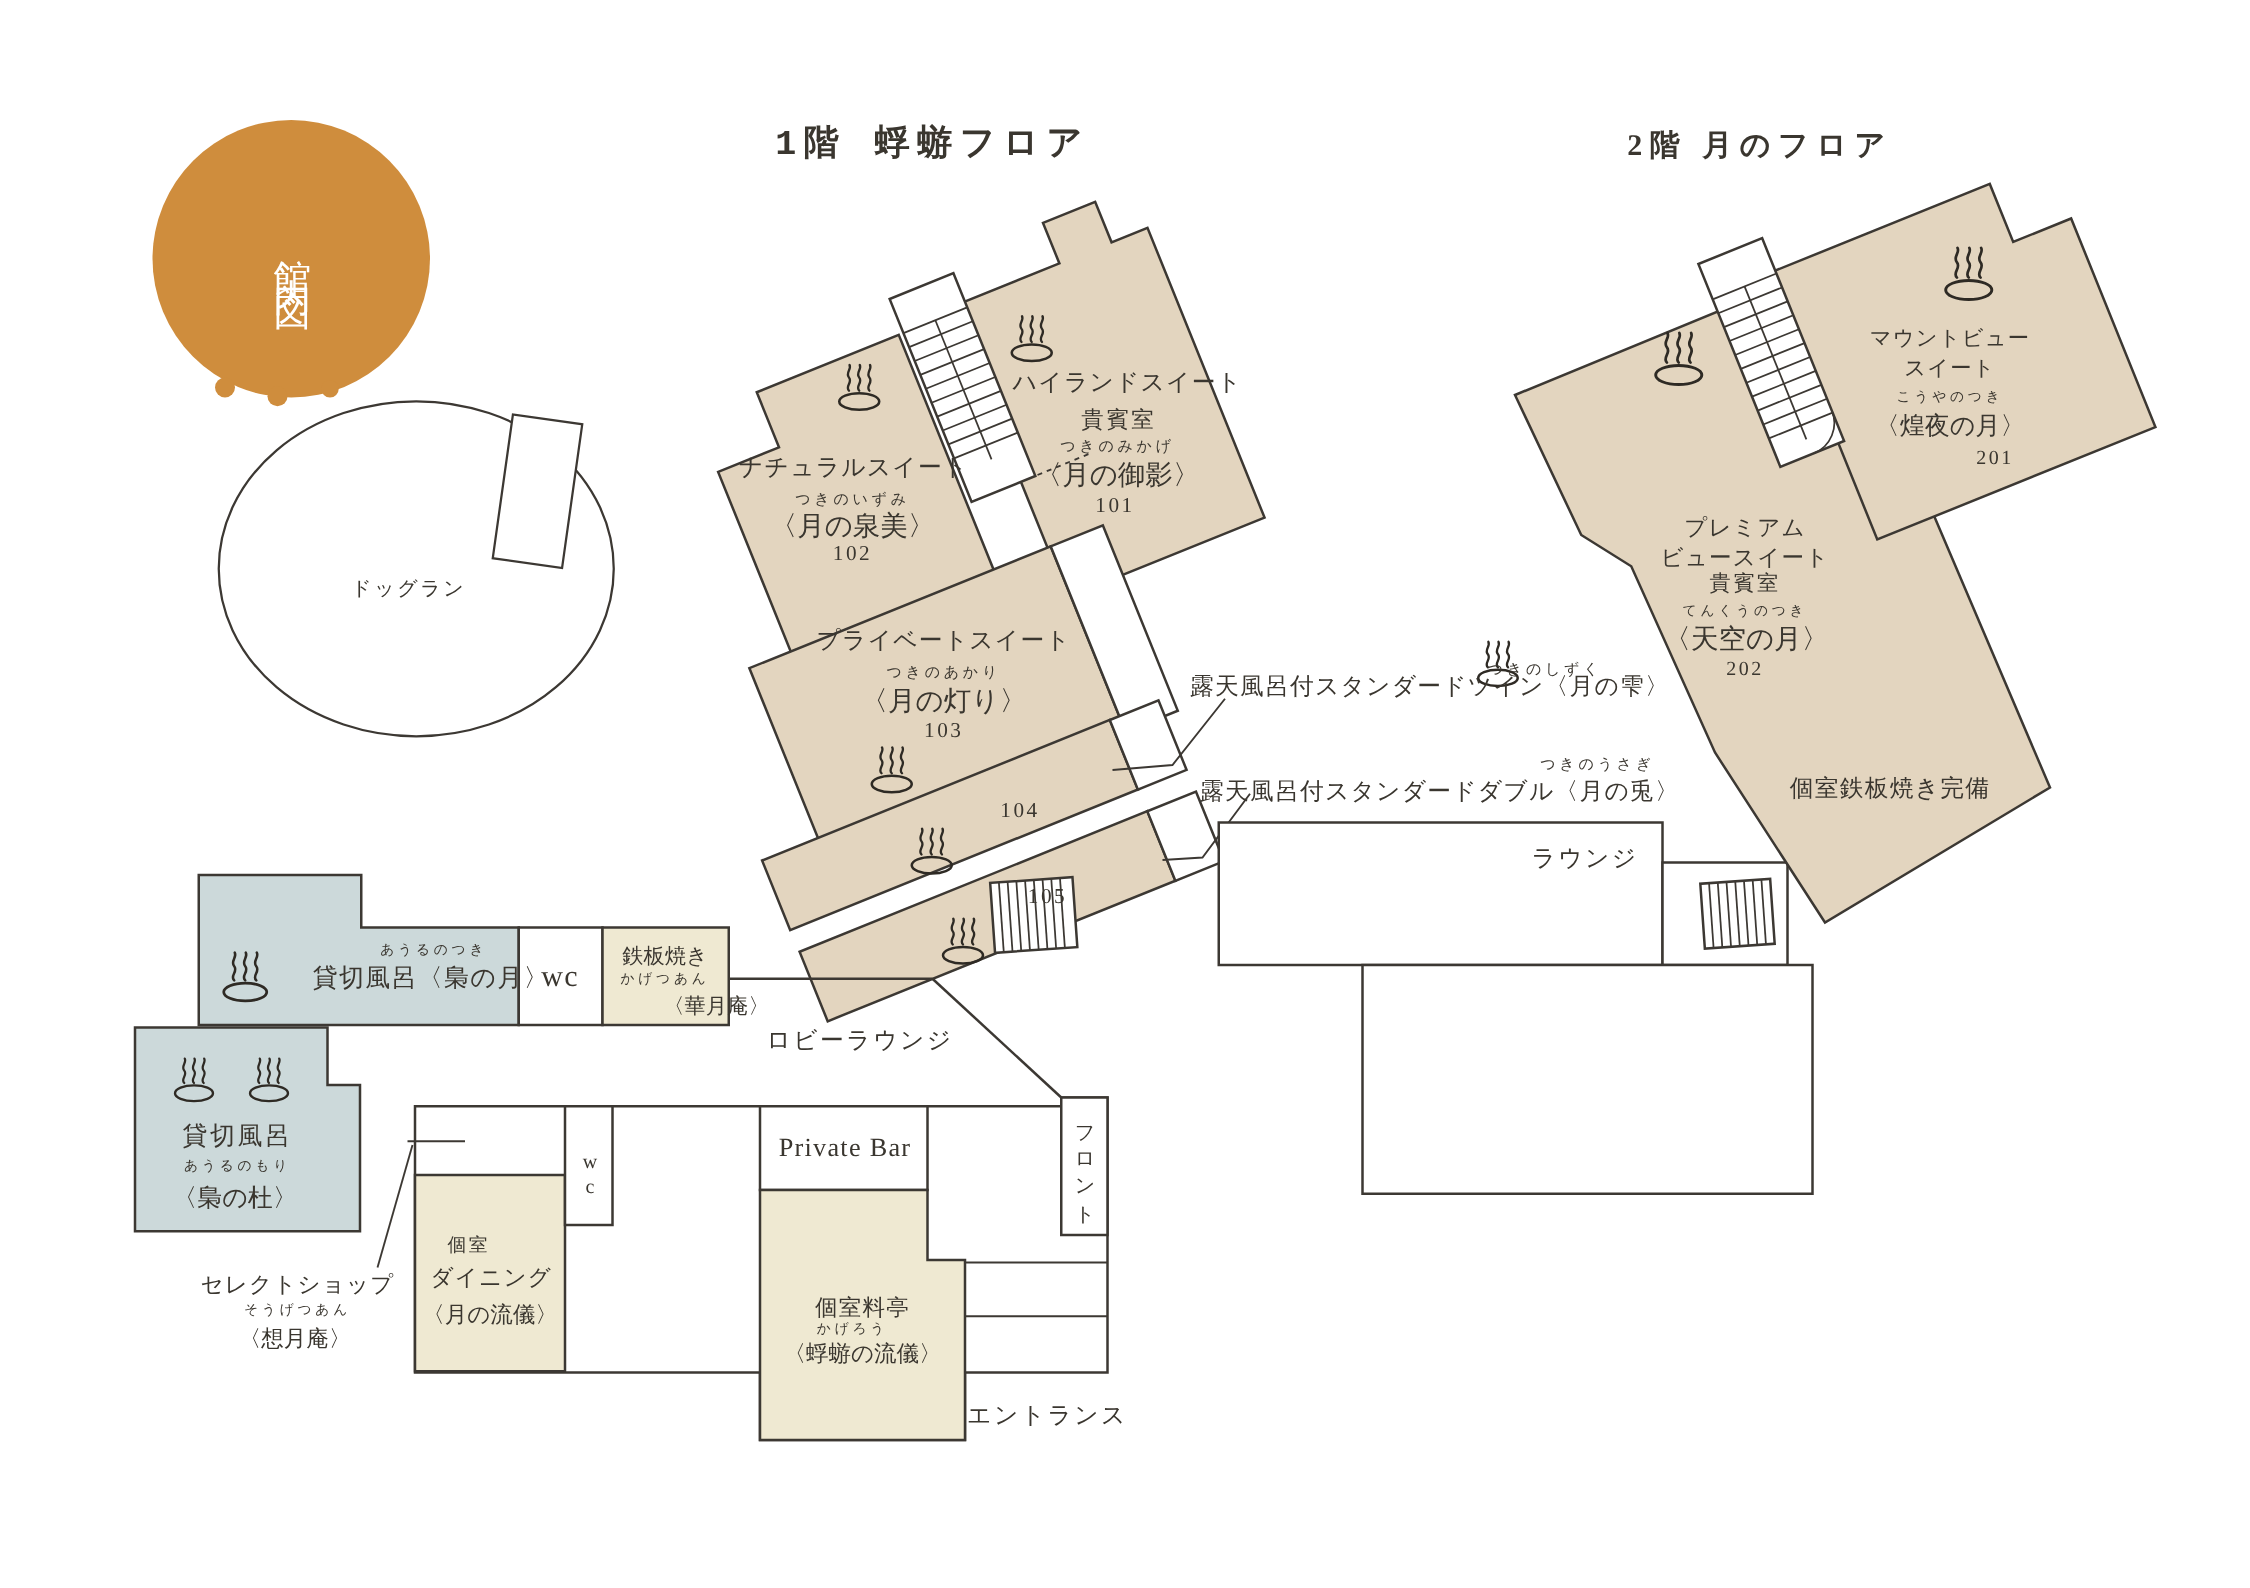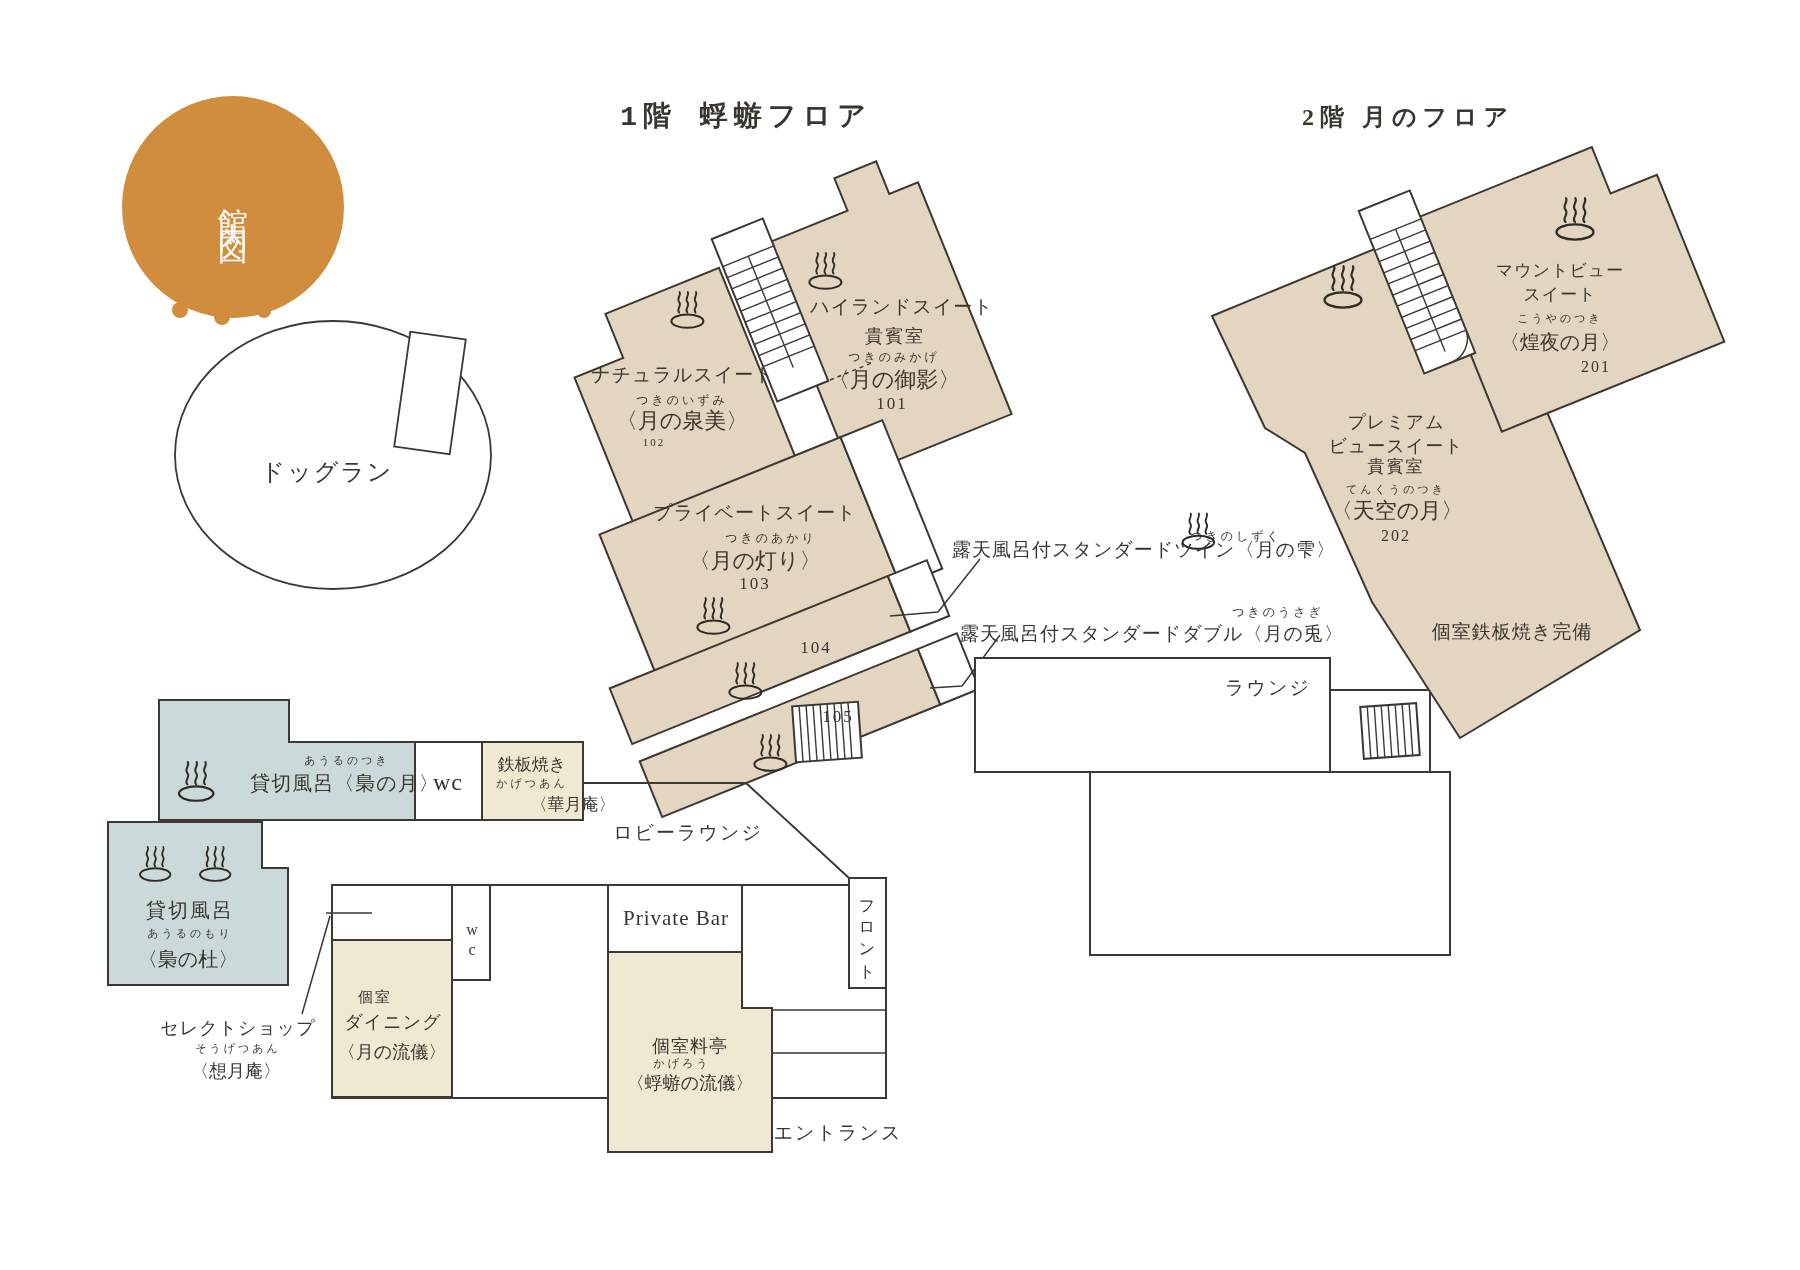--- a/index.html
+++ b/index.html
@@ -195,35 +195,35 @@
   <g transform="translate(1548,196) scale(0.9)">
         <use href="#onsen"></use>
       </g>
 </svg>
 
 <div class="lbl vert" style="left:233px;top:206px;font-size:30px;letter-spacing:14px;color:#ffffff;">館内図</div>
 
 <div class="lbl ttl" style="left:746px;top:117px;font-size:28px;font-family:Liberation Mono, monospace;">1階 蜉蝣フロア</div>
 <div class="lbl ttl" style="left:1408px;top:117px;font-size:24px;">2階 月のフロア</div>
 
-<div class="lbl" style="left:327px;top:472px;font-size:24px;letter-spacing:2px;text-align:center;">ドッグラン</div>
+<div class="lbl" style="left:327px;top:472px;font-size:16px;letter-spacing:2px;text-align:center;">ドッグラン</div>
 
 <div class="lbl" style="left:683px;top:375px;font-size:19px;letter-spacing:1px;">ナチュラルスイート</div>
 <div class="lbl furi" style="left:682px;top:400px;font-size:12px;">つきのいずみ</div>
 <div class="lbl" style="left:682px;top:421px;font-size:22px;">〈月の泉美〉</div>
-<div class="lbl" style="left:654px;top:443px;font-size:11px;letter-spacing:2px;">102</div>
+<div class="lbl" style="left:682px;top:443px;font-size:17px;letter-spacing:2px;">102</div>
 
 <div class="lbl" style="left:902px;top:307px;font-size:19px;letter-spacing:1px;">ハイランドスイート</div>
 <div class="lbl" style="left:895px;top:336px;font-size:18px;letter-spacing:2px;">貴賓室</div>
 <div class="lbl furi" style="left:894px;top:357px;font-size:12px;">つきのみかげ</div>
 <div class="lbl" style="left:894px;top:380px;font-size:22px;">〈月の御影〉</div>
 <div class="lbl" style="left:892px;top:404px;font-size:17px;letter-spacing:2px;">101</div>
 
 <div class="lbl" style="left:755px;top:513px;font-size:19px;letter-spacing:1px;">プライベートスイート</div>
-<div class="lbl furi" style="left:755px;top:538px;font-size:12px;margin-left:16px;">つきのあかり</div>
+<div class="lbl furi" style="left:755px;top:538px;font-size:12px;">つきのあかり</div>
 <div class="lbl" style="left:755px;top:561px;font-size:22px;">〈月の灯り〉</div>
 <div class="lbl" style="left:755px;top:584px;font-size:17px;letter-spacing:2px;">103</div>
 
 <div class="lbl" style="left:816px;top:648px;font-size:17px;letter-spacing:2px;">104</div>
 <div class="lbl" style="left:838px;top:717px;font-size:17px;letter-spacing:2px;">105</div>
 
 <div class="lbl furi" style="left:1236px;top:536px;font-size:12px;">つきのしずく</div>
 <div class="lbl" style="left:1144px;top:550px;font-size:19px;letter-spacing:1px;">露天風呂付スタンダードツイン〈月の雫〉</div>
 <div class="lbl furi" style="left:1278px;top:612px;font-size:12px;">つきのうさぎ</div>
 <div class="lbl" style="left:1152px;top:634px;font-size:19px;letter-spacing:1px;">露天風呂付スタンダードダブル〈月の兎〉</div>

